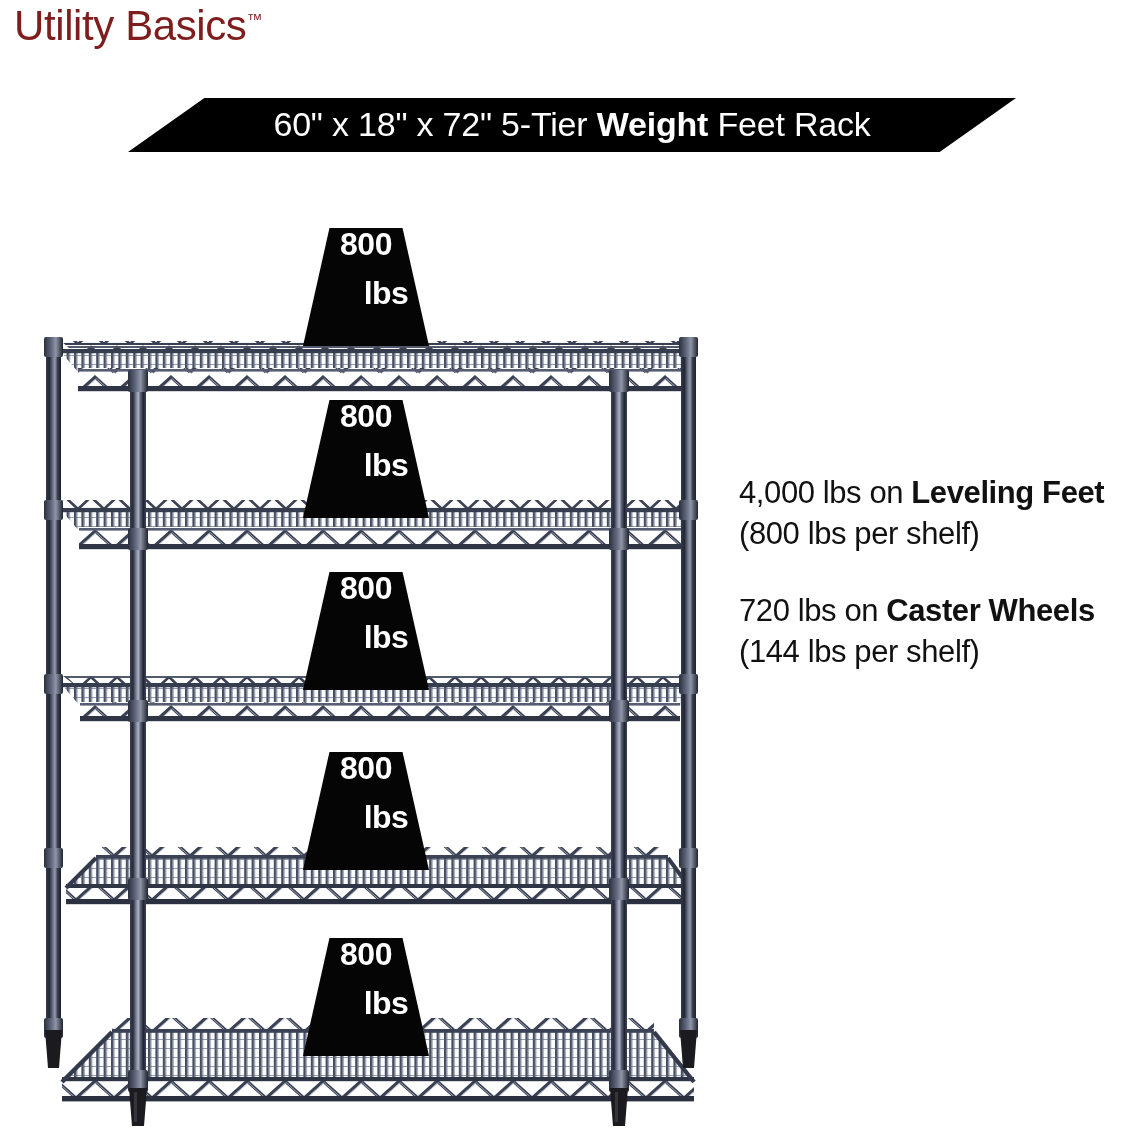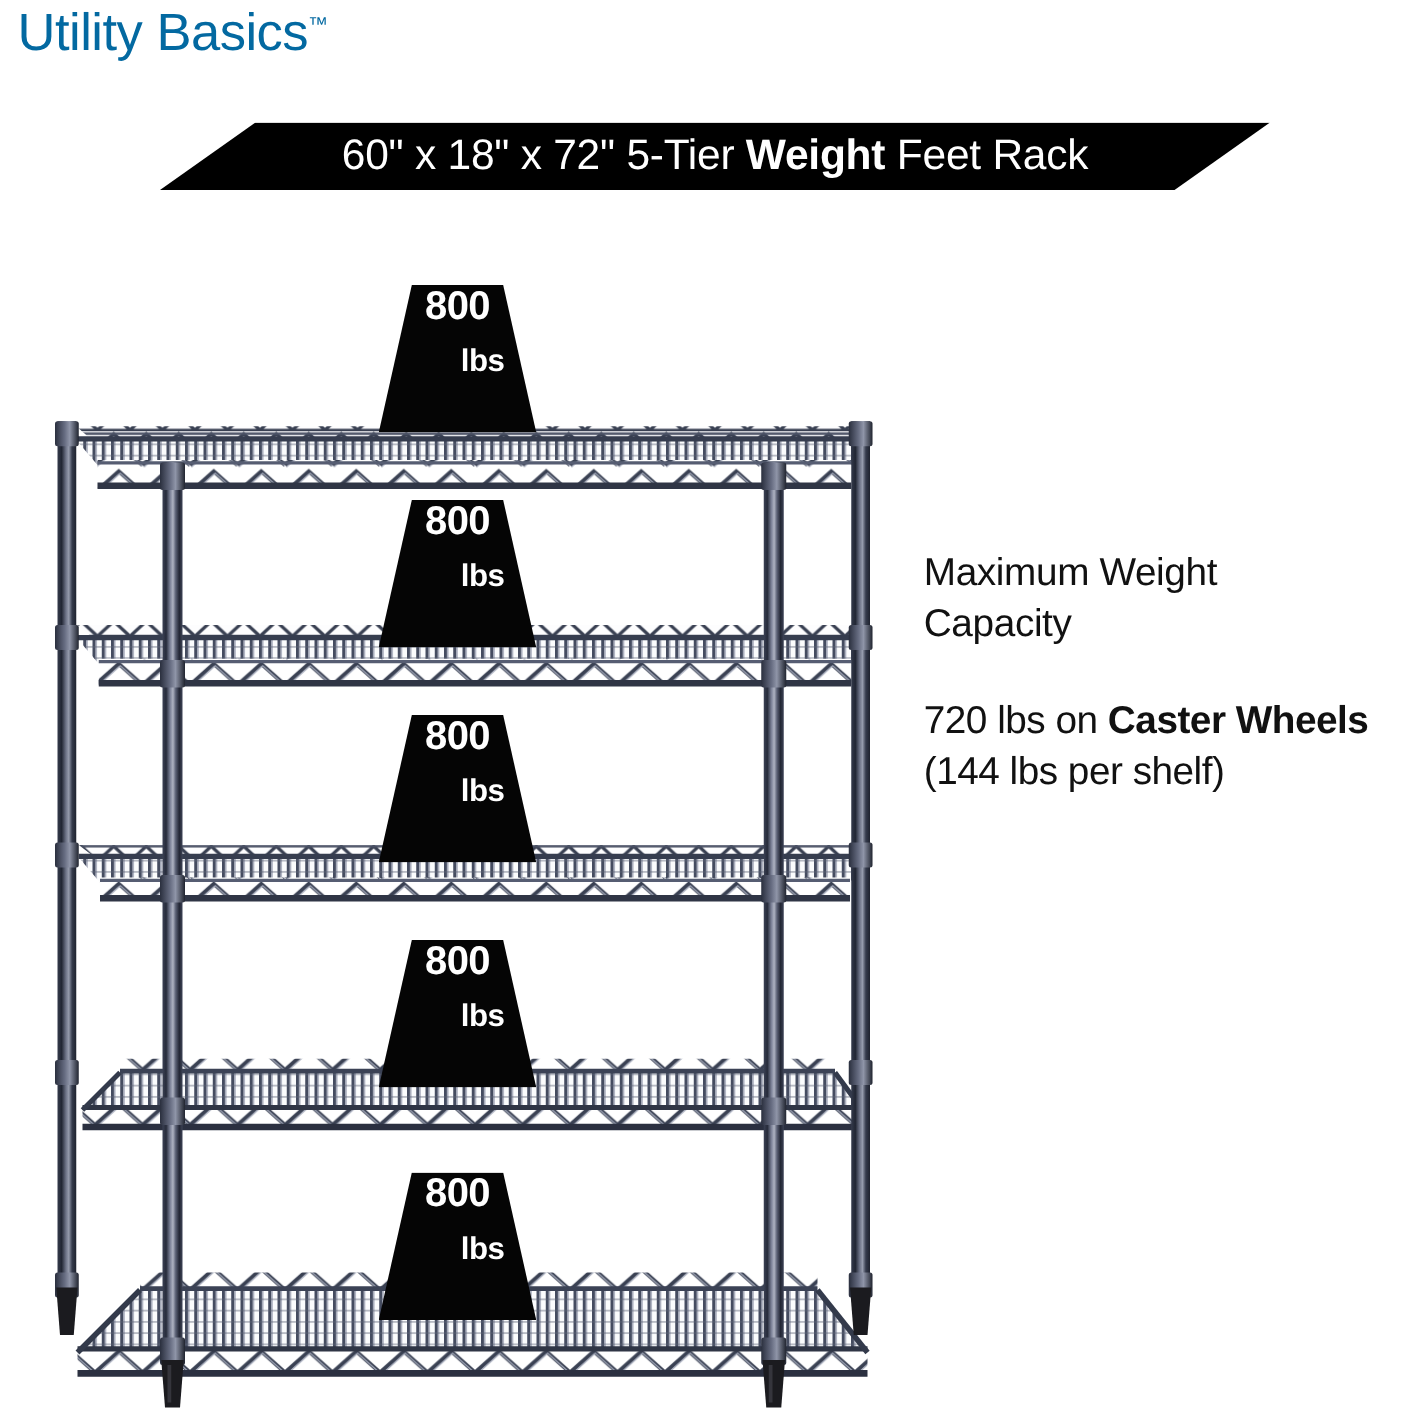--- a/index.html
+++ b/index.html
@@ -19,21 +19,21 @@
   }
 
   
   #brand {
     position: absolute;
     left: 14px;
     top: 2px;
     font-size: 42px;
     font-weight: 400;
     letter-spacing: -0.4px;
-    color: #0369a1;
+    color: #7f1d1d;
     white-space: nowrap;
   }
   #brand .tm {
     font-size: 16px;
     vertical-align: super;
     letter-spacing: 0;
   }
 
   
   #banner {
@@ -107,21 +107,21 @@
     flex-direction: column;
     align-items: center;
     justify-content: flex-start;
     background: #050505;
   }
   .load-badge .val {
     font-size: 32px;
     letter-spacing: -0.5px;
   }
   .load-badge .unit {
-    font-size: 25px;
+    font-size: 32px;
     letter-spacing: -0.5px;
     margin-top: 17px;
     margin-left: 40px;
   }
 </style>
 </head>
 <body>
 
 <div id="brand">
   <span>Utility Basics</span><span class="tm">™</span>
@@ -323,21 +323,18 @@
 </div>
 
 <div class="load-badge" style="left:303px; top:938px; width:126px; height:118px;
             clip-path: polygon(21% 0, 79% 0, 100% 100%, 0 100%);">
   <span class="val">800</span>
   <span class="unit">lbs</span>
 </div>
 
 <div id="copy">
 
-  <div>
-    <div class="copy-heading">Maximum Weight</div>
-    <div class="copy-heading">Capacity</div>
-  </div>
-
+
+  <p class="copy-para" id="copy-block-feet"><span>4,000 lbs on </span><b>Leveling Feet</b><span> (800 lbs per shelf)</span></p>
 
   <p class="copy-para" id="copy-block-casters"><span>720 lbs on </span><b>Caster Wheels</b><span> (144 lbs per shelf)</span></p>
 
 </div>
 
 </body></html>

